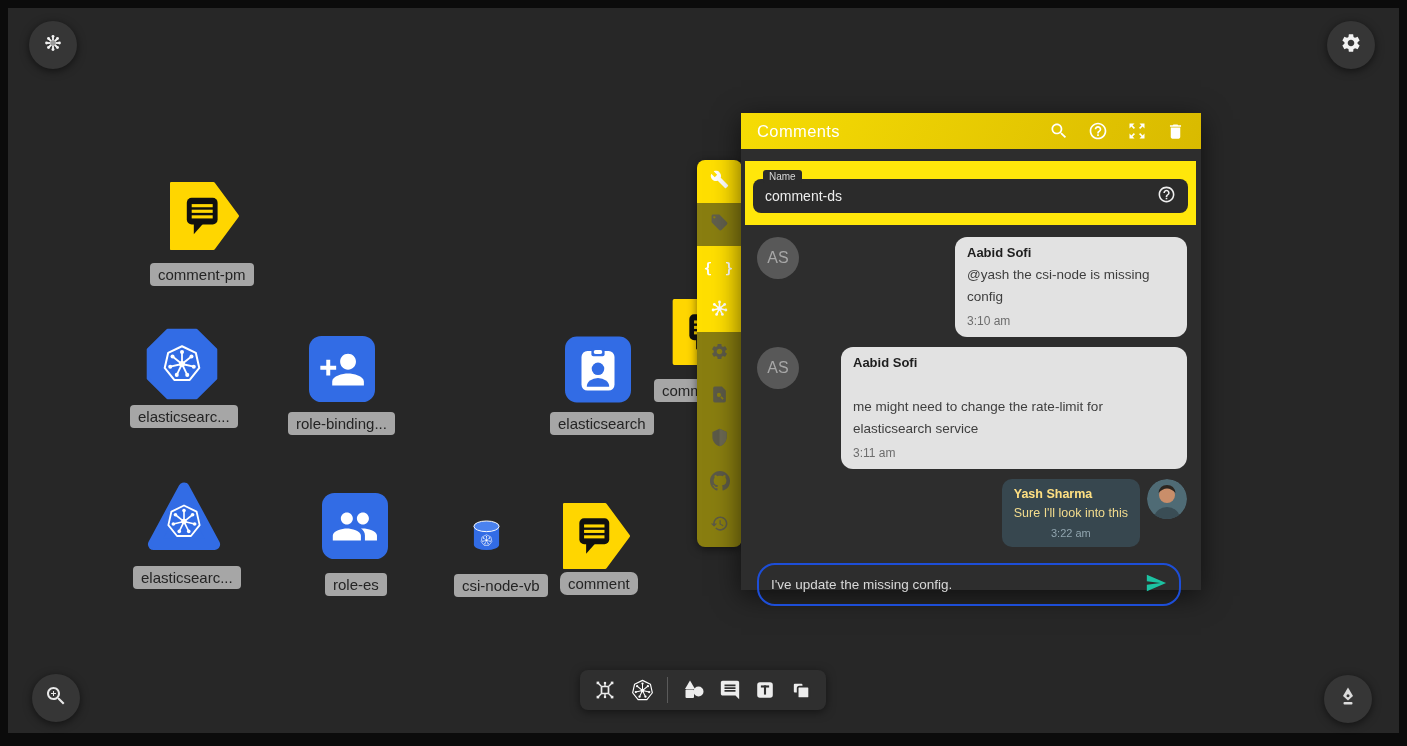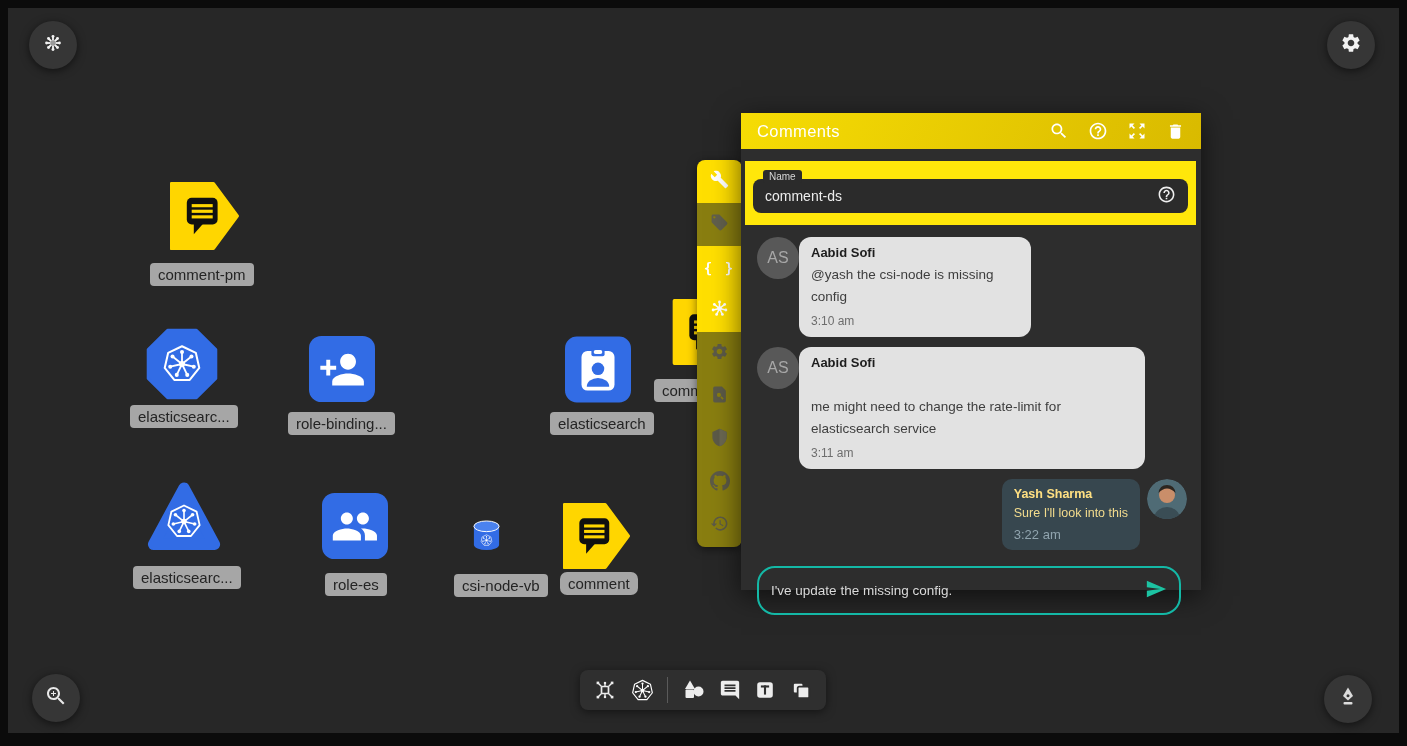--- a/index.html
+++ b/index.html
@@ -31,36 +31,36 @@
   .panel-title { color:#fff; font-size:16.5px; letter-spacing:.4px; }
   .hdr-icons { margin-left:auto; display:flex; align-items:center; gap:19px; }
   .hdr-icons svg { display:block; cursor:pointer; }
 
   .name-section { margin:12px 5px 0 4px; background:#ffe70a; height:64px; padding:18px 8px 0 8px; }
   .name-box { position:relative; height:34px; background:#2b2b2b; border-radius:8px; display:flex; align-items:center; padding:0 12px; }
   .name-float { position:absolute; top:-9px; left:10px; background:#2b2b2b; color:#d6d6d6; font-size:10px; padding:1px 6px; border-radius:3px; }
   .name-box input { flex:1; background:transparent; border:0; outline:none; color:#ececec; font-size:14px; font-family:inherit; }
 
   .messages { padding:12px 14px 0 16px; }
-  .msg-row { display:flex; gap:0; margin-bottom:10px; }
+  .msg-row { display:flex; gap:0; margin-bottom:10px;justify-content:space-between; }
   .avatar { flex:0 0 auto; width:42px; height:42px; border-radius:50%; background:#585858; color:#a7a7a7;
             display:flex; align-items:center; justify-content:center; font-size:16px; }
   .bubble { background:#e2e2e2; border-radius:12px; padding:8px 12px 9px; max-width:348px; }
   .bubble .author { font-weight:bold; font-size:13px; color:#1e1e1e; }
   .bubble .text { font-size:13.5px; color:#3e3e3e; margin-top:4px; line-height:1.6; }
   .bubble .time { font-size:12px; color:#6d6d6d; margin-top:7px; }
   .bubble.wide .text { margin-top:26px; max-width:322px; }
   .msg-row.right { justify-content:flex-end; gap:7px; margin-top:0; }
   .bubble.dark { background:#37474f; border-radius:10px; max-width:170px; padding:8px 12px; }
   .bubble.dark .author { color:#ffe082; font-size:12.5px; }
   .bubble.dark .text { color:#f3dc8d; font-size:12.5px; margin-top:2px; }
-  .bubble.dark .time { color:#90a4ae; font-size:13px; text-align:left; margin-top:4px; }
+  .bubble.dark .time { color:#90a4ae; font-size:11px; text-align:center; margin-top:4px; }
   .avatar-photo { flex:0 0 auto; width:40px; height:40px; border-radius:50%; overflow:hidden; }
 
-  .chat-input { margin:16px 20px 0 16px; height:49px; border:2px solid #14b8a6; border-radius:18px;
+  .chat-input { margin:16px 20px 0 16px; height:43px; border:2px solid #1d4ed8; border-radius:18px;
                 display:flex; align-items:center; padding:0 12px; }
   .chat-input input { flex:1; background:transparent; border:0; outline:none; color:#d9d9d9; font-size:13.5px; font-family:inherit; }
 
   
   .btb { position:absolute; left:580px; top:670px; width:246px; height:40px; background:#2f2f2f; border-radius:8px;
          display:flex; align-items:center; justify-content:space-evenly; z-index:20; box-shadow:0 2px 10px rgba(0,0,0,.5); }
   .btb .tool { display:flex; align-items:center; justify-content:center; cursor:pointer; }
   .btb .divider { width:1px; height:26px; background:#5a5a5a; }
 </style>
 </head>

